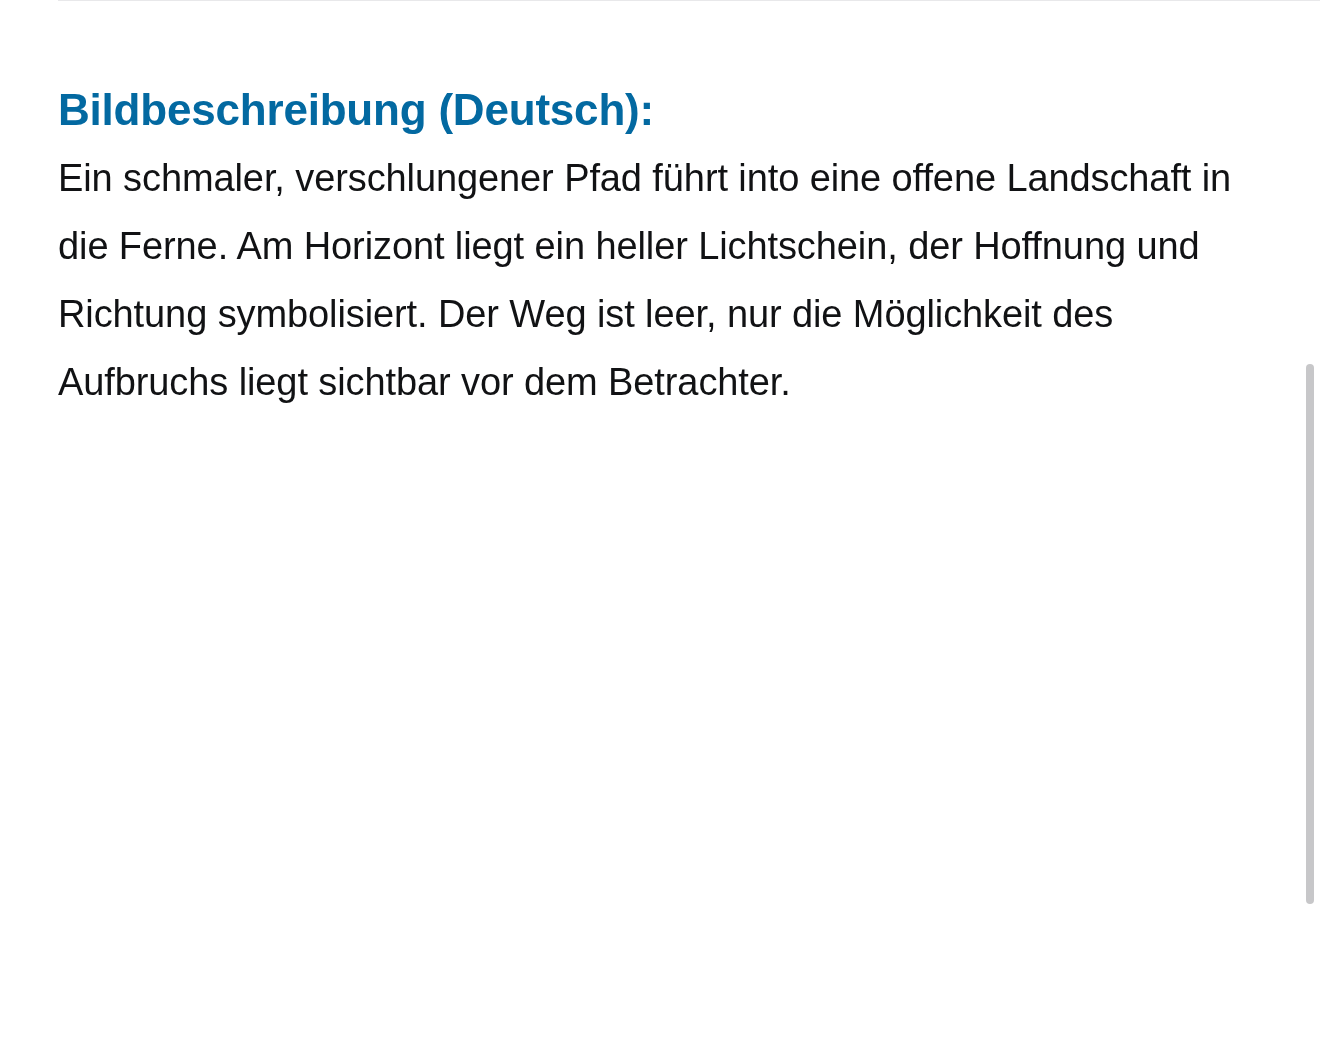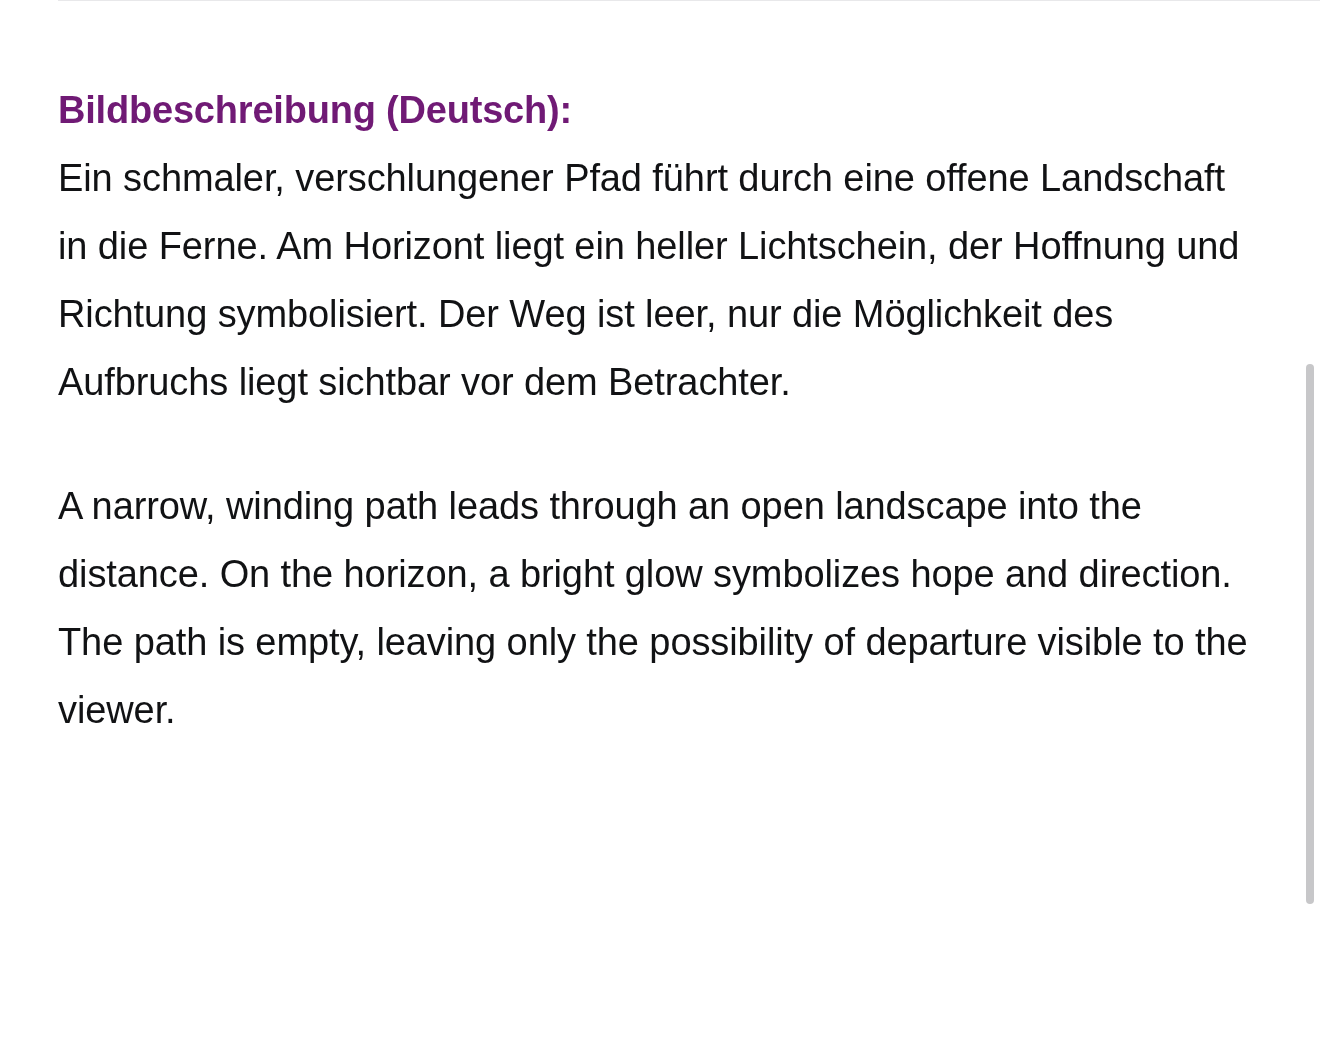--- a/index.html
+++ b/index.html
@@ -34,26 +34,26 @@
   }
 
   .block {
     margin: 0 0 56px 0;
   }
   .block:last-child {
     margin-bottom: 0;
   }
 
   .heading {
-    font-size: 38px;
+    font-size: 44px;
     line-height: 68px;
     font-weight: 700;
     letter-spacing: -0.2px;
     margin: 0;
-    color: #701a75;
+    color: #0369a1;
   }
 
   .paragraph {
     font-size: 38px;
     line-height: 68px;
     font-weight: 400;
     letter-spacing: -0.1px;
     margin: 0;
     color: #111214;
   }
@@ -81,24 +81,23 @@
 </style>
 </head>
 <body>
 
 <div class="top-rule"></div>
 
 <div class="content">
 
   <section class="block">
     <p class="heading">Bildbeschreibung (Deutsch):</p>
-    <p class="paragraph de">Ein schmaler, verschlungener Pfad führt durch eine offene Landschaft in die Ferne. Am Horizont liegt ein heller Lichtschein, der Hoffnung und Richtung symbolisiert. Der Weg ist leer, nur die Möglichkeit des Aufbruchs liegt sichtbar vor dem Betrachter.</p>
+    <p class="paragraph de">Ein schmaler, verschlungener Pfad führt into eine offene Landschaft in die Ferne. Am Horizont liegt ein heller Lichtschein, der Hoffnung und Richtung symbolisiert. Der Weg ist leer, nur die Möglichkeit des Aufbruchs liegt sichtbar vor dem Betrachter.</p>
   </section>
 
   <section class="block">
-    <p class="paragraph en">A narrow, winding path leads through an open landscape into the distance. On the horizon, a bright glow symbolizes hope and direction. The path is empty, leaving only the possibility of departure visible to the viewer.</p>
   </section>
 
 </div>
 
 <div class="scrollbar-track">
   <div class="scrollbar-thumb"></div>
 </div>
 
 </body></html>

